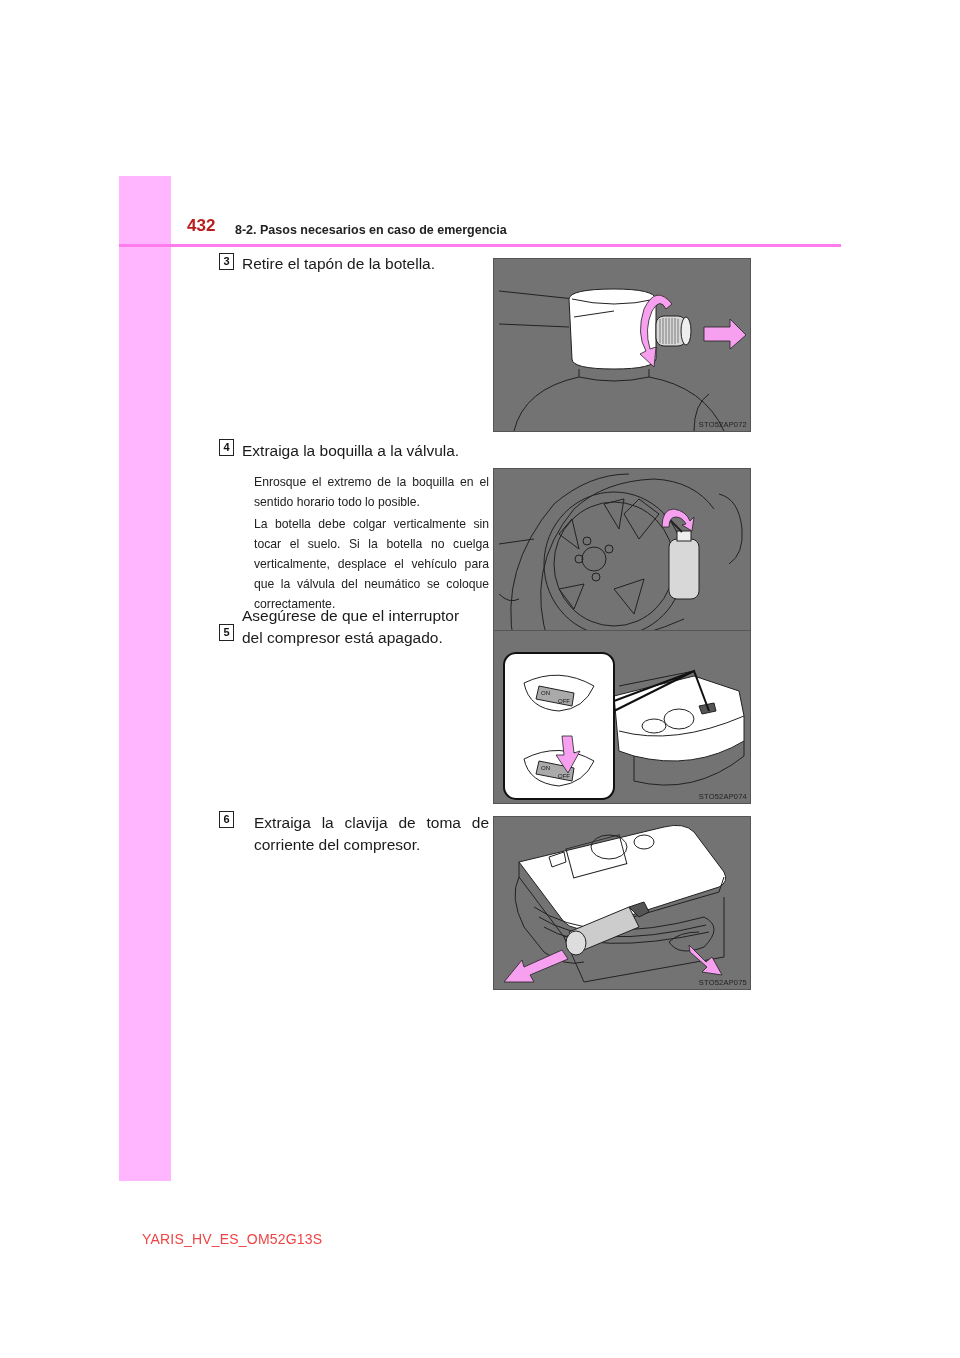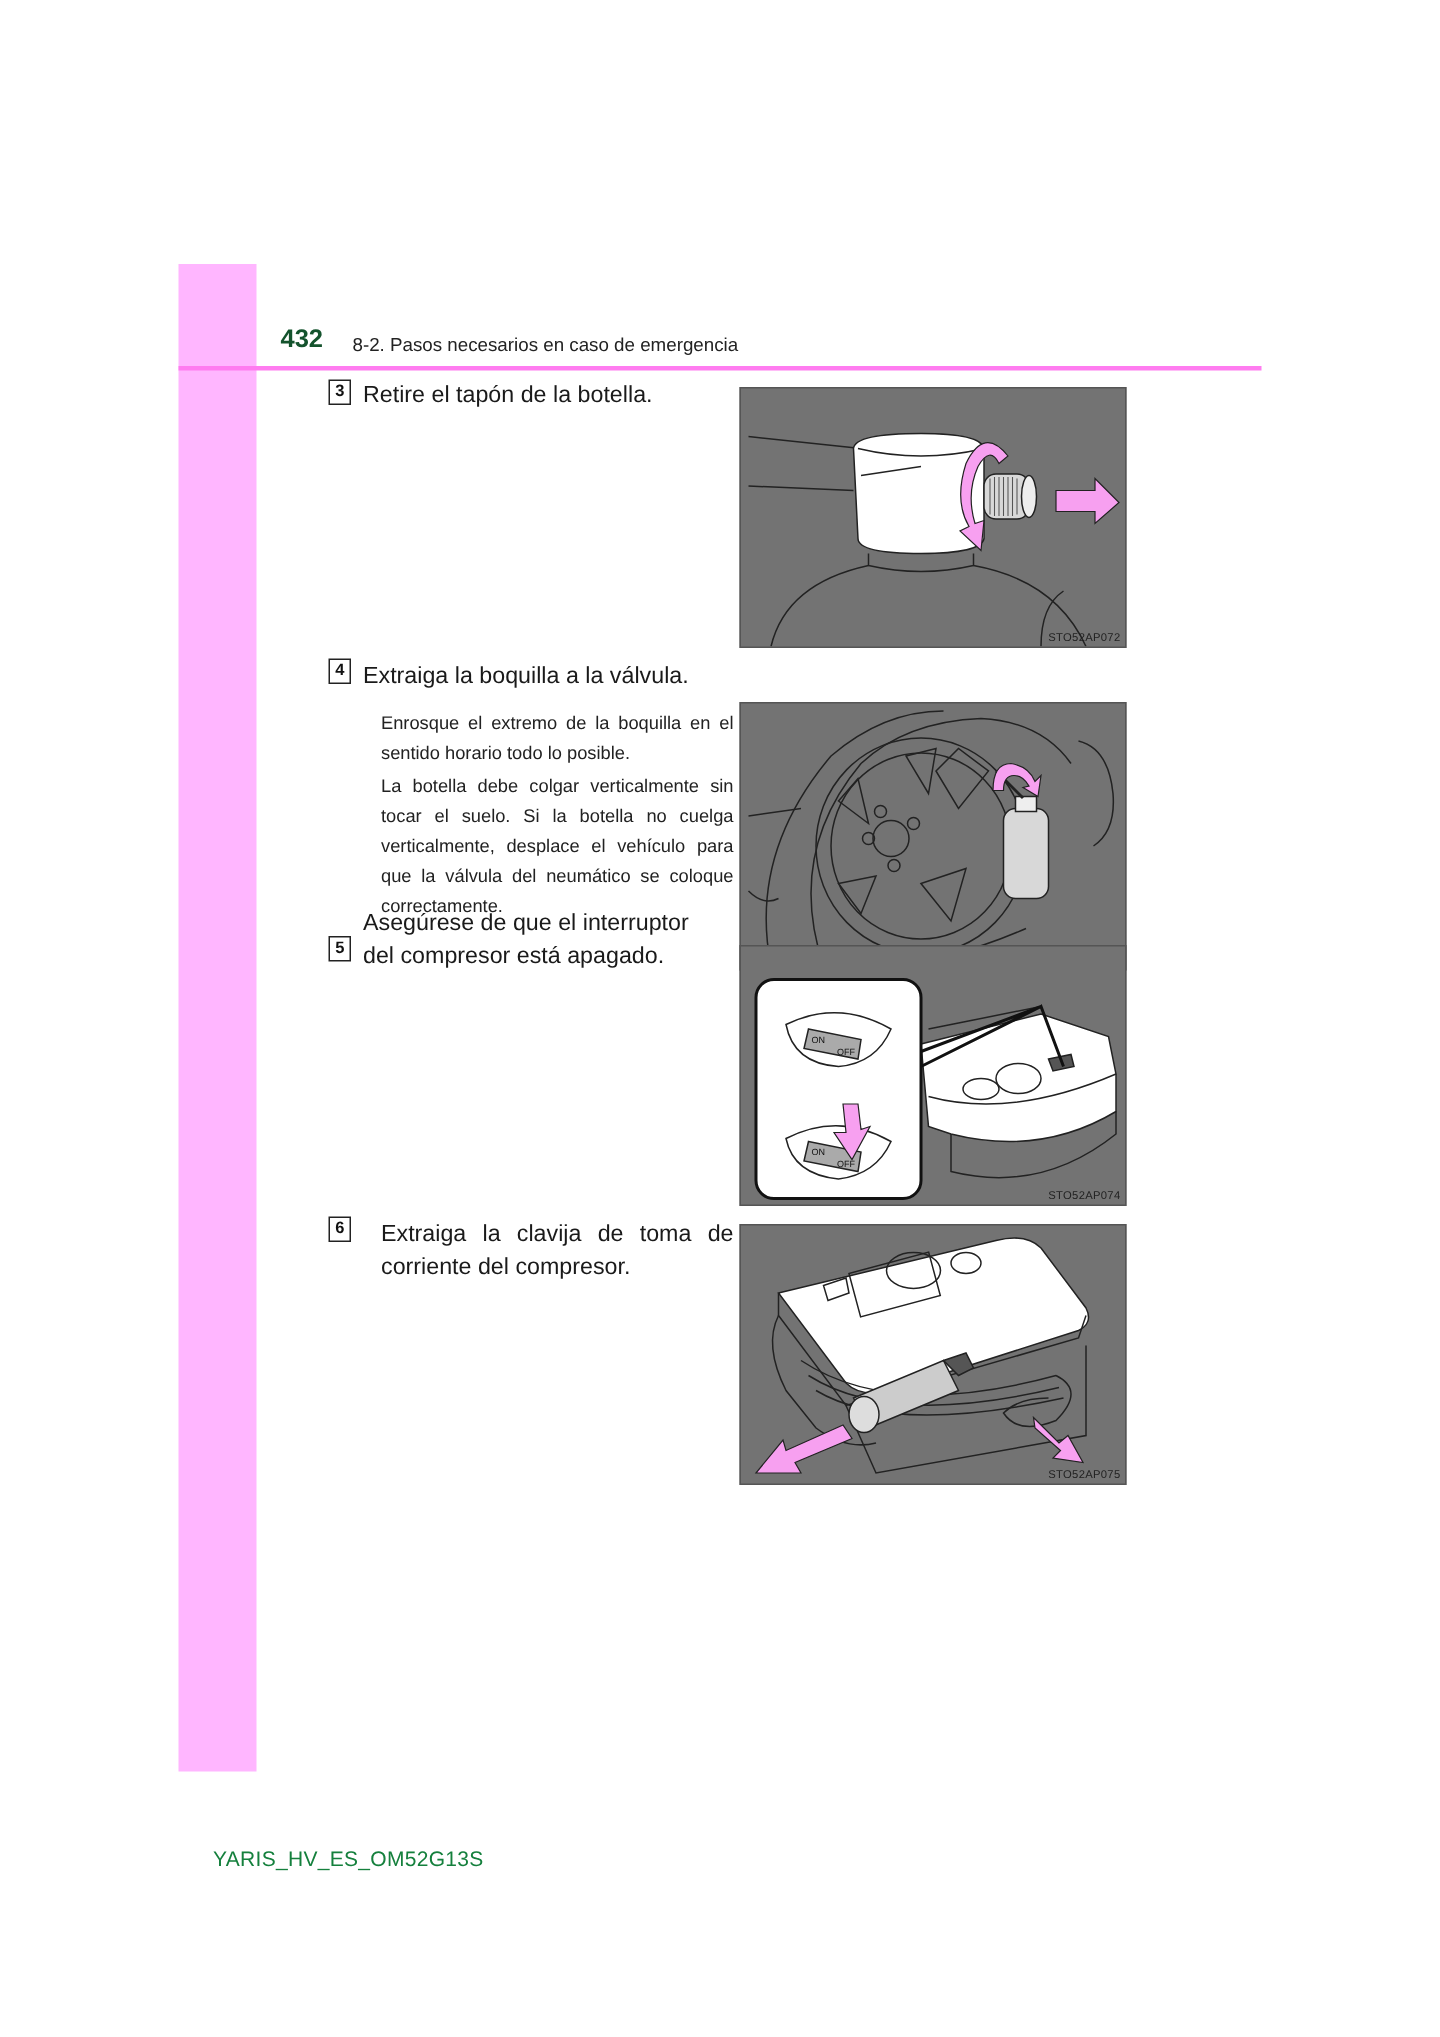--- a/index.html
+++ b/index.html
@@ -1,32 +1,32 @@
 <!DOCTYPE html>
 <html><head>
   <meta charset="utf-8">
   <style>
     html, body { margin: 0; padding: 0; background: #ffffff; }
     body { width: 960px; height: 1358px; position: relative; overflow: hidden;
            font-family: "Liberation Sans", sans-serif; color: #1a1a1a; }
     .sidebar { position: absolute; left: 119px; top: 176px; width: 52px; height: 1005px; background: #ffb6ff; }
-    .page-num { position: absolute; left: 187px; top: 216px; font-size: 17px; font-weight: bold; color: #14532d; }
-    .section-title { position: absolute; left: 235px; top: 223px; font-size: 12.5px; color: #222; }
+    .page-num { position: absolute; left: 187px; top: 216px; font-size: 17px; font-weight: bold; color: #b91c1c; }
+    .section-title { position: absolute; left: 235px; top: 223px; font-size: 12.5px; color: #222; font-weight: bold; }
     .divider { position: absolute; left: 119px; top: 244px; width: 722px; height: 3px; background: #ff7cf0; }
     .step-num { position: absolute; width: 13px; height: 15px; border: 1px solid #222; font-size: 11px;
                 font-weight: bold; text-align: center; line-height: 15px; color: #111; background: #fff; }
     .step-text { position: absolute; left: 242px; width: 235px; font-size: 15.5px; line-height: 22px; color: #1a1a1a; }
     .step-text.justify { text-align: justify; text-align-last: justify; }
     .step-text.justify.last-left { text-align-last: left; margin-left: 12px; }
     .note { position: absolute; left: 254px; width: 235px; font-size: 12.2px; line-height: 20px;
             color: #222; text-align: justify; }
     .fig { position: absolute; left: 493px; width: 256px; border: 1px solid #555; background: #737373; overflow: hidden; }
     .fig svg { position: absolute; left: 0; top: 0; }
     .fig-code { position: absolute; right: 3px; bottom: 2px; font-size: 7.5px; color: #222; letter-spacing: 0.2px; }
-    .footer { position: absolute; left: 142px; top: 1231px; font-size: 14px; color: #15803d; letter-spacing: 0.2px; }
+    .footer { position: absolute; left: 142px; top: 1231px; font-size: 14px; color: #ef4444; letter-spacing: 0.2px; }
   </style>
 </head>
 <body>
 
 <div class="sidebar"></div>
 
 <div class="page-num">432</div>
 <div class="section-title">8-2. Pasos necesarios en caso de emergencia</div>
 <div class="divider"></div>
 

